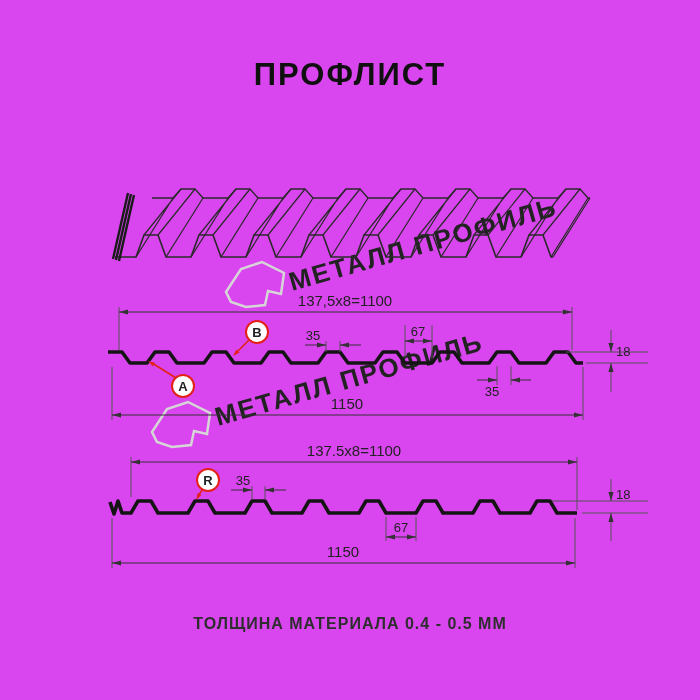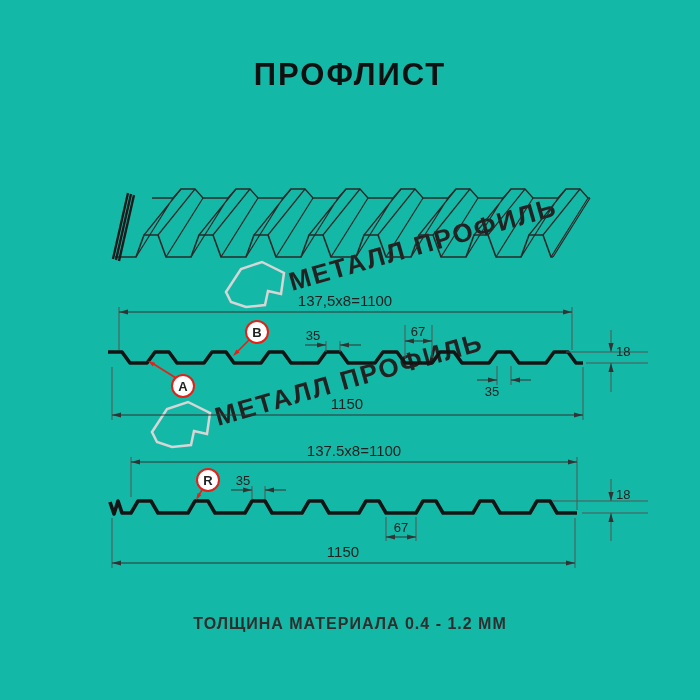--- a/index.html
+++ b/index.html
@@ -1,16 +1,16 @@
 <!DOCTYPE html>
 <html><head>
 <meta charset="utf-8">
 <style>
   html,body{margin:0;padding:0;background:#fff;}
-  .page{position:relative;width:700px;height:700px;background:#14b8a6;overflow:hidden;
+  .page{position:relative;width:700px;height:700px;background:#d946ef;overflow:hidden;
         font-family:"Liberation Sans",sans-serif;}
   .title{position:absolute;left:0;top:57px;width:100%;text-align:center;
          font-size:31px;font-weight:800;letter-spacing:2px;color:#101010;}
   .subtitle{position:absolute;left:0;top:100px;width:100%;text-align:center;
          font-size:17px;font-weight:700;letter-spacing:1px;color:#2b2b2b;}
   .footer{position:absolute;left:0;top:615px;width:100%;text-align:center;
          font-size:16px;font-weight:600;letter-spacing:1px;color:#2e2e2e;}
   svg.drawing{position:absolute;left:0;top:0;width:700px;height:700px;}
   svg text{font-family:"Liberation Sans",sans-serif;fill:#222;}
   .wm-text{font-size:26px;font-weight:700;letter-spacing:2px;}
@@ -182,14 +182,14 @@
 
       <g>
         <line x1="202.3" y1="489.4" x2="197.5" y2="497.5" stroke="#e32119" stroke-width="1.6"></line>
         <polygon points="196,500 201.5,495.1 197.7,492.9" fill="#e32119"></polygon>
         <circle cx="208" cy="480" r="11" fill="#fff" stroke="#e32119" stroke-width="2"></circle>
         <text class="callout-letter" x="208" y="484.5" text-anchor="middle" fill="#e32119">R</text>
       </g>
     </g>
   </svg>
 
-  <div class="footer">ТОЛЩИНА МАТЕРИАЛА 0.4 - 1.2 ММ</div>
+  <div class="footer">ТОЛЩИНА МАТЕРИАЛА 0.4 - 0.5 ММ</div>
 </div>
 
 </body></html>

